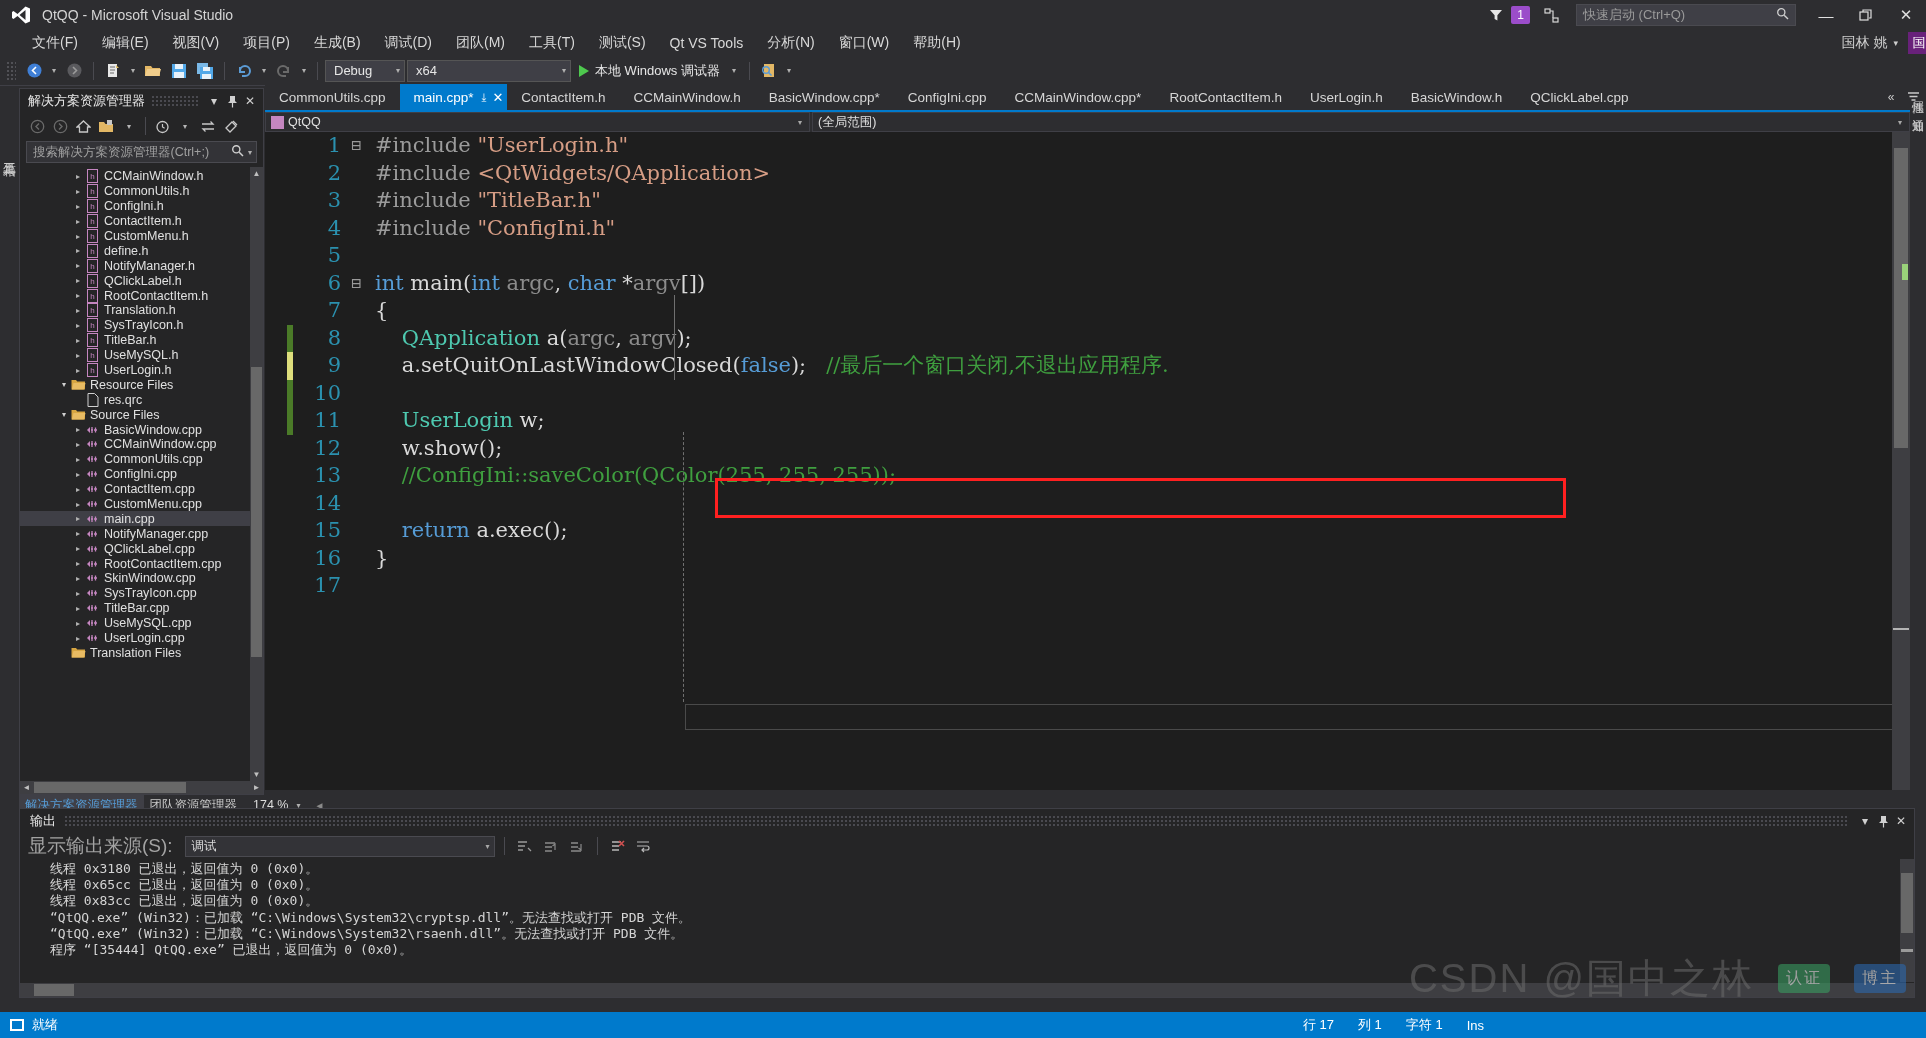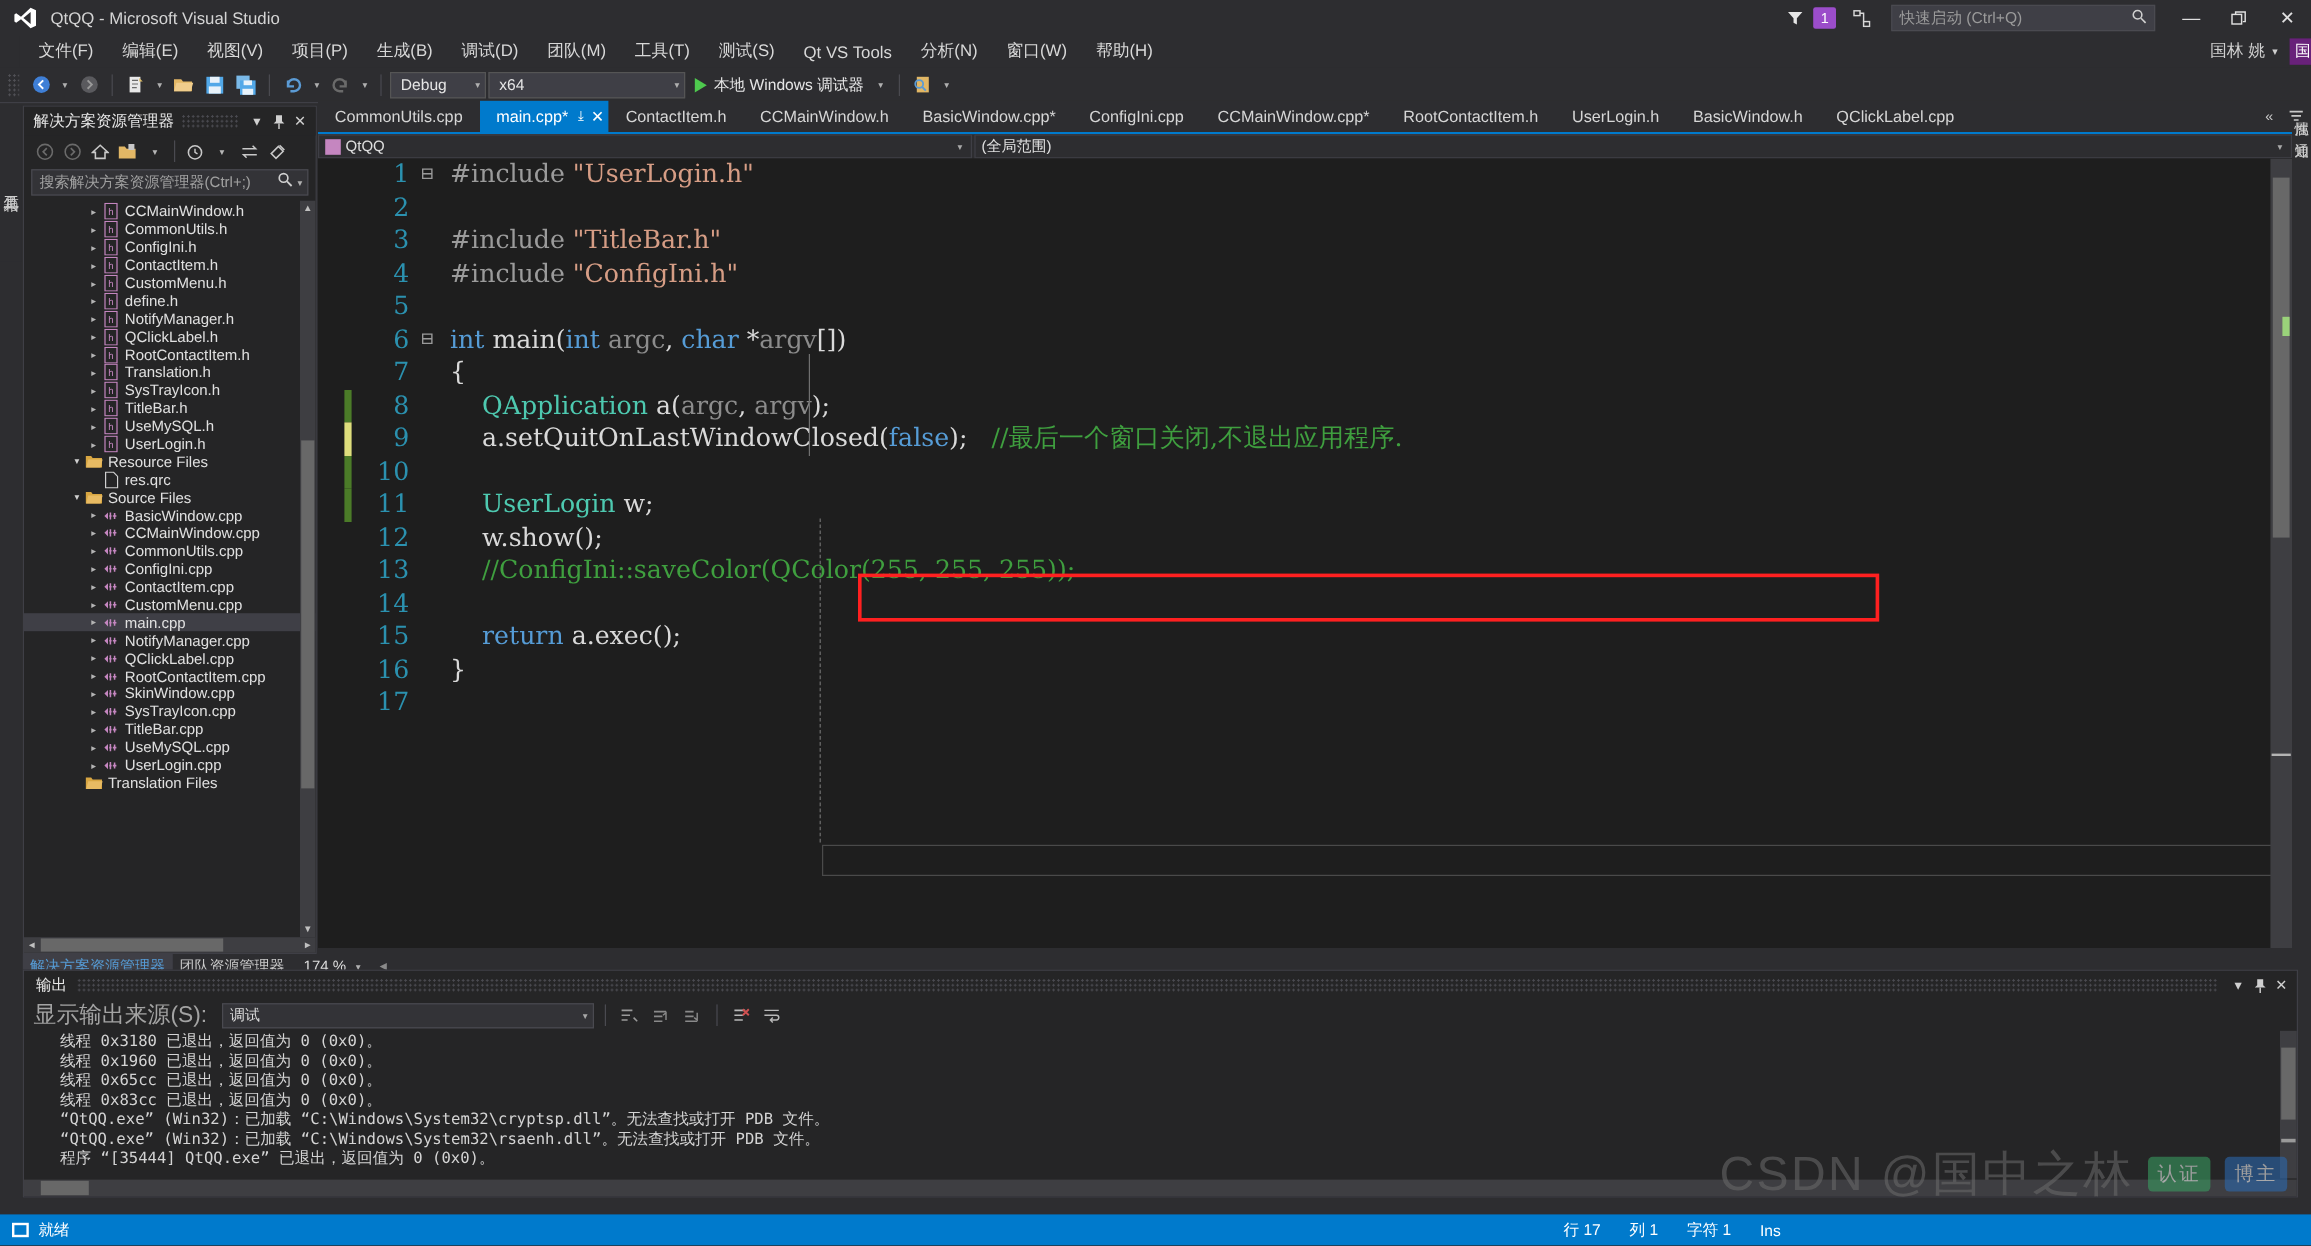--- a/index.html
+++ b/index.html
@@ -286,21 +286,21 @@
   }
   #status-left { display:flex; align-items:center; padding-left:10px; gap:8px; }
   #status-icon { width:14px; height:12px; border:2px solid #fff; }
   #status-right { margin-left:auto; display:flex; align-items:center; }
   .st-cell { padding:0 12px; white-space:nowrap; }
 
   
   #watermark {
     position:absolute; right:20px; bottom:32px;
     font-size:40px; color:#6b6b6b; opacity:.55; letter-spacing:2px;
-    font-family:"Liberation Sans", sans-serif; display:flex; align-items:center; gap:12px;margin-left:36px;
+    font-family:"Liberation Sans", sans-serif; display:flex; align-items:center; gap:24px;margin-left:36px;
   }
   #wm-badge { background:#3aa564; color:#fff; font-size:16px; padding:4px 8px; border-radius:4px; }
   #wm-badge2 { background:#2b6cb8; color:#fff; font-size:16px; padding:4px 8px; border-radius:4px; }
 </style>
 </head>
 <body>
 
 <div id="titlebar">
   <div id="vs-logo">
     <svg width="20" height="20" viewBox="0 0 20 20">
@@ -928,21 +928,21 @@
   </div>
   <div class="navcombo" id="nav-right">
     <span>(全局范围)</span>
     <span class="nc-caret">▾</span>
   </div>
 </div>
 
 <div id="editor">
   <div id="code-area">
       <div class="cline"><span class="gutter-break"></span><span class="gutter-change"></span><span class="lnum">1</span><span class="foldcol">⊟</span><span class="codetext"><span class="pre">#include </span><span class="str">"UserLogin.h"</span></span></div>
-      <div class="cline"><span class="gutter-break"></span><span class="gutter-change"></span><span class="lnum">2</span><span class="foldcol"></span></div>
+      <div class="cline"><span class="gutter-break"></span><span class="gutter-change"></span><span class="lnum">2</span><span class="foldcol"></span><span class="codetext"><span class="pre">#include </span><span class="str">&lt;QtWidgets/QApplication&gt;</span></span></div>
       <div class="cline"><span class="gutter-break"></span><span class="gutter-change"></span><span class="lnum">3</span><span class="foldcol"></span><span class="codetext"><span class="pre">#include </span><span class="str">"TitleBar.h"</span></span></div>
       <div class="cline"><span class="gutter-break"></span><span class="gutter-change"></span><span class="lnum">4</span><span class="foldcol"></span><span class="codetext"><span class="pre">#include </span><span class="str">"ConfigIni.h"</span></span></div>
       <div class="cline"><span class="gutter-break"></span><span class="gutter-change"></span><span class="lnum">5</span><span class="foldcol"></span><span class="codetext"></span></div>
       <div class="cline"><span class="gutter-break"></span><span class="gutter-change"></span><span class="lnum">6</span><span class="foldcol">⊟</span><span class="codetext"><span class="kw">int </span><span class="plain">main</span><span class="plain">(</span><span class="kw">int </span><span class="dim">argc</span><span class="plain">, </span><span class="kw">char </span><span class="plain">*</span><span class="dim">argv</span><span class="plain">[])</span></span></div>
       <div class="cline"><span class="gutter-break"></span><span class="gutter-change"></span><span class="lnum">7</span><span class="foldcol"></span><span class="codetext"><span class="plain">{</span></span></div>
       <div class="cline"><span class="gutter-break"></span><span class="gutter-change green"></span><span class="lnum">8</span><span class="foldcol"></span><span class="codetext"><span class="typ">    QApplication </span><span class="plain">a</span><span class="plain">(</span><span class="dim">argc</span><span class="plain">, </span><span class="dim">argv</span><span class="plain">);</span></span></div>
       <div class="cline"><span class="gutter-break"></span><span class="gutter-change yellow"></span><span class="lnum">9</span><span class="foldcol"></span><span class="codetext"><span class="plain">    a.setQuitOnLastWindowClosed(</span><span class="kw">false</span><span class="plain">);   </span><span class="cmt">//最后一个窗口关闭,不退出应用程序.</span></span></div>
       <div class="cline"><span class="gutter-break"></span><span class="gutter-change green"></span><span class="lnum">10</span><span class="foldcol"></span><span class="codetext"></span></div>
       <div class="cline"><span class="gutter-break"></span><span class="gutter-change green"></span><span class="lnum">11</span><span class="foldcol"></span><span class="codetext"><span class="typ">    UserLogin </span><span class="plain">w;</span></span></div>
       <div class="cline"><span class="gutter-break"></span><span class="gutter-change"></span><span class="lnum">12</span><span class="foldcol"></span><span class="codetext"><span class="plain">    w.show();</span></span></div>
@@ -1013,21 +1013,20 @@
     </span>
     <span class="out-tb">
       <svg width="15" height="15" viewBox="0 0 15 15">
           <path d="M1 3 H13 M1 7 H11 a2 2 0 0 1 0 4 H6 M8 9 L6 11 L8 13" stroke="#b8b8b8" stroke-width="1.2" fill="none"></path>
         </svg>
     </span>
   </div>
 
   <div id="out-body">
       <div class="oline">线程 0x3180 已退出，返回值为 0 (0x0)。</div>
-      <div class="oline">线程 0x1960 已退出，返回值为 0 (0x0)。</div>
       <div class="oline">线程 0x65cc 已退出，返回值为 0 (0x0)。</div>
       <div class="oline">线程 0x83cc 已退出，返回值为 0 (0x0)。</div>
       <div class="oline">“QtQQ.exe” (Win32)：已加载 “C:\Windows\System32\cryptsp.dll”。无法查找或打开 PDB 文件。</div>
       <div class="oline">“QtQQ.exe” (Win32)：已加载 “C:\Windows\System32\rsaenh.dll”。无法查找或打开 PDB 文件。</div>
       <div class="oline">程序 “[35444] QtQQ.exe” 已退出，返回值为 0 (0x0)。</div>
     </div>
 
   <div id="out-vscroll">
     <div id="out-vthumb"></div>
     <div id="out-vmark"></div>

